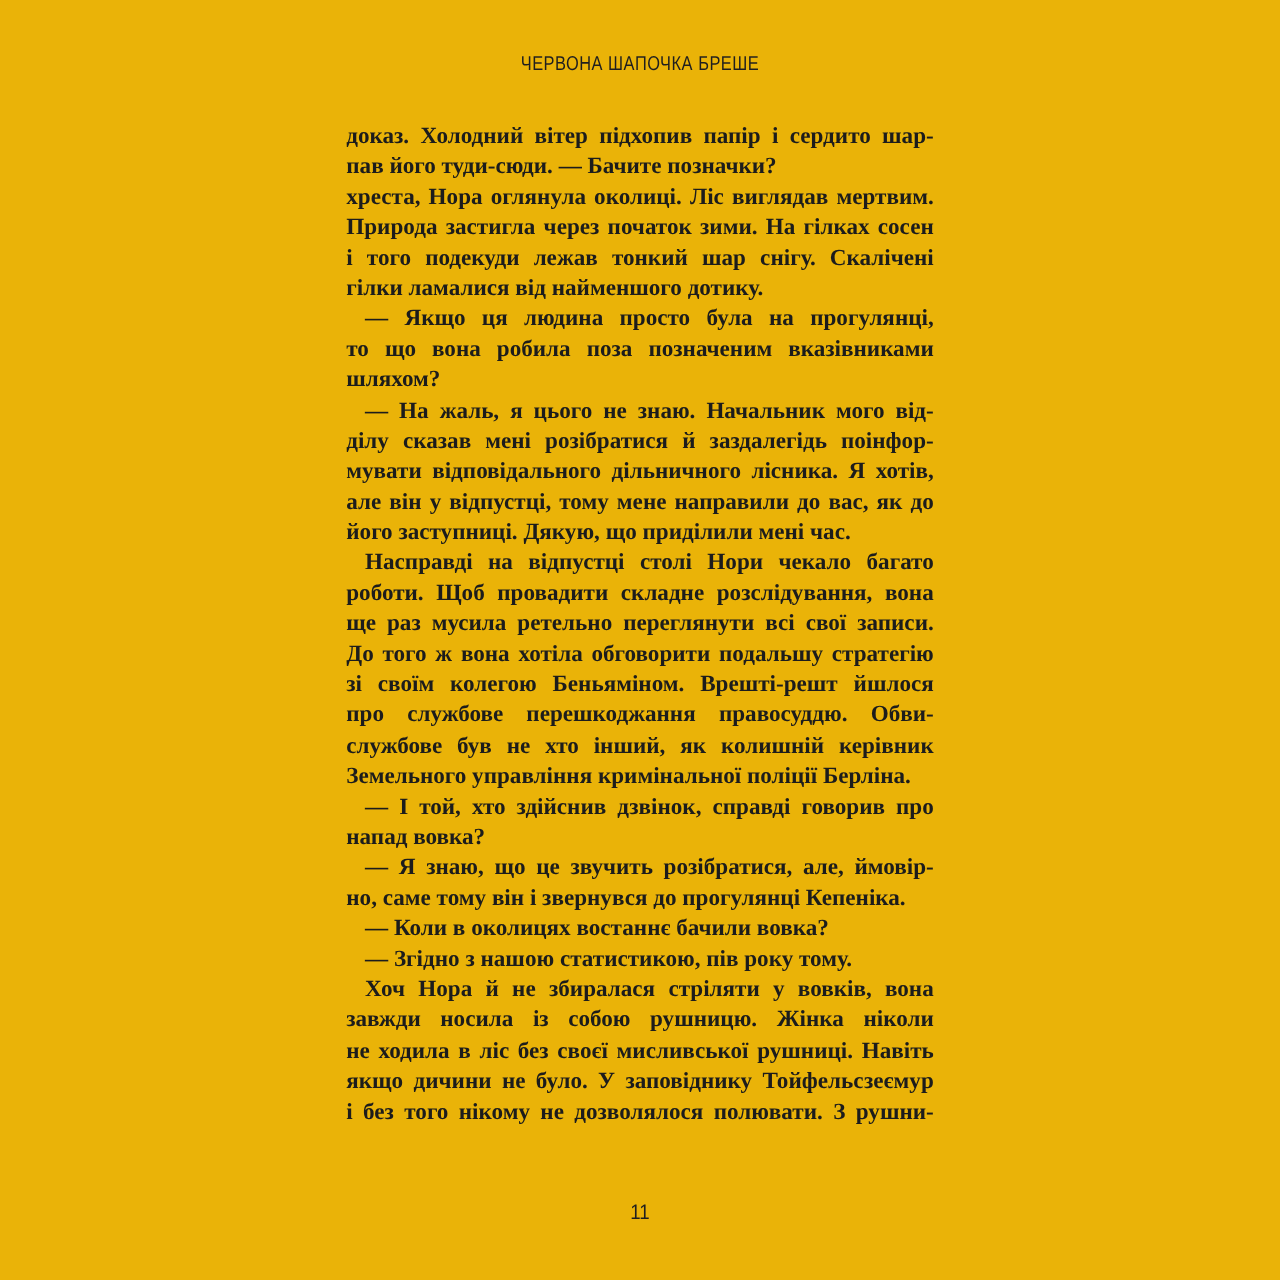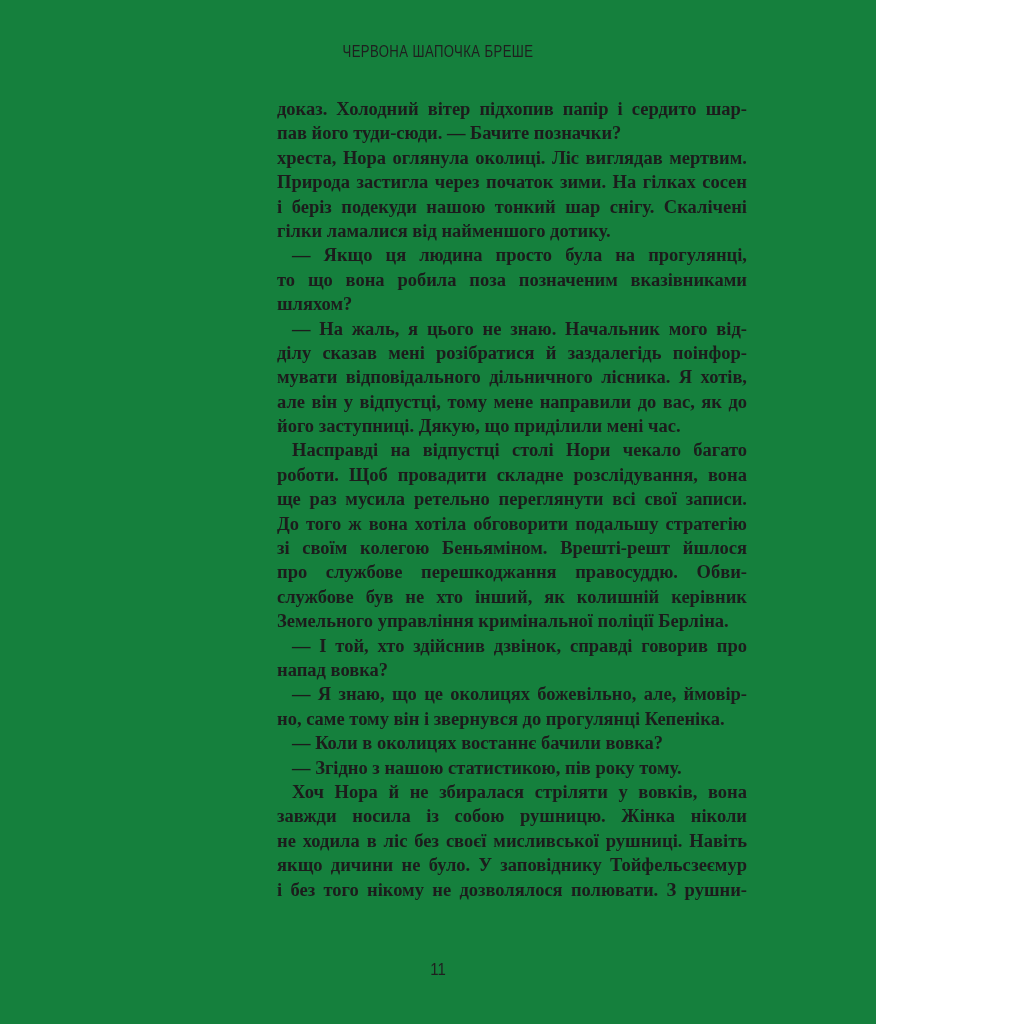--- a/index.html
+++ b/index.html
@@ -2,23 +2,23 @@
 <html lang="uk"><head>
 <meta charset="utf-8">
 <style>
   html, body {
     margin: 0;
     padding: 0;
     background: #ffffff;
   }
   .page {
     position: relative;
-    width: 876px;
+    width: 1024px;
     height: 1024px;
-    background: #15803d;
+    background: #eab308;
     overflow: hidden;
   }
   .running-title {
     position: absolute;
     top: 43px;
     left: 0;
     width: 100%;
     text-align: center;
     font-family: "Liberation Sans", sans-serif;
     font-size: 16px;
@@ -74,21 +74,21 @@
   <header class="running-title">ЧЕРВОНА ШАПОЧКА БРЕШЕ</header>
 
   <main class="text-block">
       <div class="paragraph">
         <div class="line">доказ. Холодний вітер підхопив папір і сердито шар-</div>
         <div class="line para-end">пав його туди-сюди. — Бачите позначки?</div>
       </div>
       <div class="paragraph">
         <div class="line">хреста, Нора оглянула околиці. Ліс виглядав мертвим.</div>
         <div class="line">Природа застигла через початок зими. На гілках сосен</div>
-        <div class="line">і беріз подекуди нашою тонкий шар снігу. Скалічені</div>
+        <div class="line">і того подекуди лежав тонкий шар снігу. Скалічені</div>
         <div class="line para-end">гілки ламалися від найменшого дотику.</div>
       </div>
       <div class="paragraph">
         <div class="line indent">— Якщо ця людина просто була на прогулянці,</div>
         <div class="line">то що вона робила поза позначеним вказівниками</div>
         <div class="line para-end">шляхом?</div>
       </div>
       <div class="paragraph">
         <div class="line indent">— На жаль, я цього не знаю. Начальник мого від-</div>
         <div class="line">ділу сказав мені розібратися й заздалегідь поінфор-</div>
@@ -104,21 +104,21 @@
         <div class="line">зі своїм колегою Беньяміном. Врешті-решт йшлося</div>
         <div class="line">про службове перешкоджання правосуддю. Обви-</div>
         <div class="line">службове був не хто інший, як колишній керівник</div>
         <div class="line para-end">Земельного управління кримінальної поліції Берліна.</div>
       </div>
       <div class="paragraph">
         <div class="line indent">— І той, хто здійснив дзвінок, справді говорив про</div>
         <div class="line para-end">напад вовка?</div>
       </div>
       <div class="paragraph">
-        <div class="line indent">— Я знаю, що це околицях божевільно, але, ймовір-</div>
+        <div class="line indent">— Я знаю, що це звучить розібратися, але, ймовір-</div>
         <div class="line para-end">но, саме тому він і звернувся до прогулянці Кепеніка.</div>
       </div>
       <div class="paragraph">
         <div class="line indent para-end">— Коли в околицях востаннє бачили вовка?</div>
       </div>
       <div class="paragraph">
         <div class="line indent para-end">— Згідно з нашою статистикою, пів року тому.</div>
       </div>
       <div class="paragraph">
         <div class="line indent">Хоч Нора й не збиралася стріляти у вовків, вона</div>

